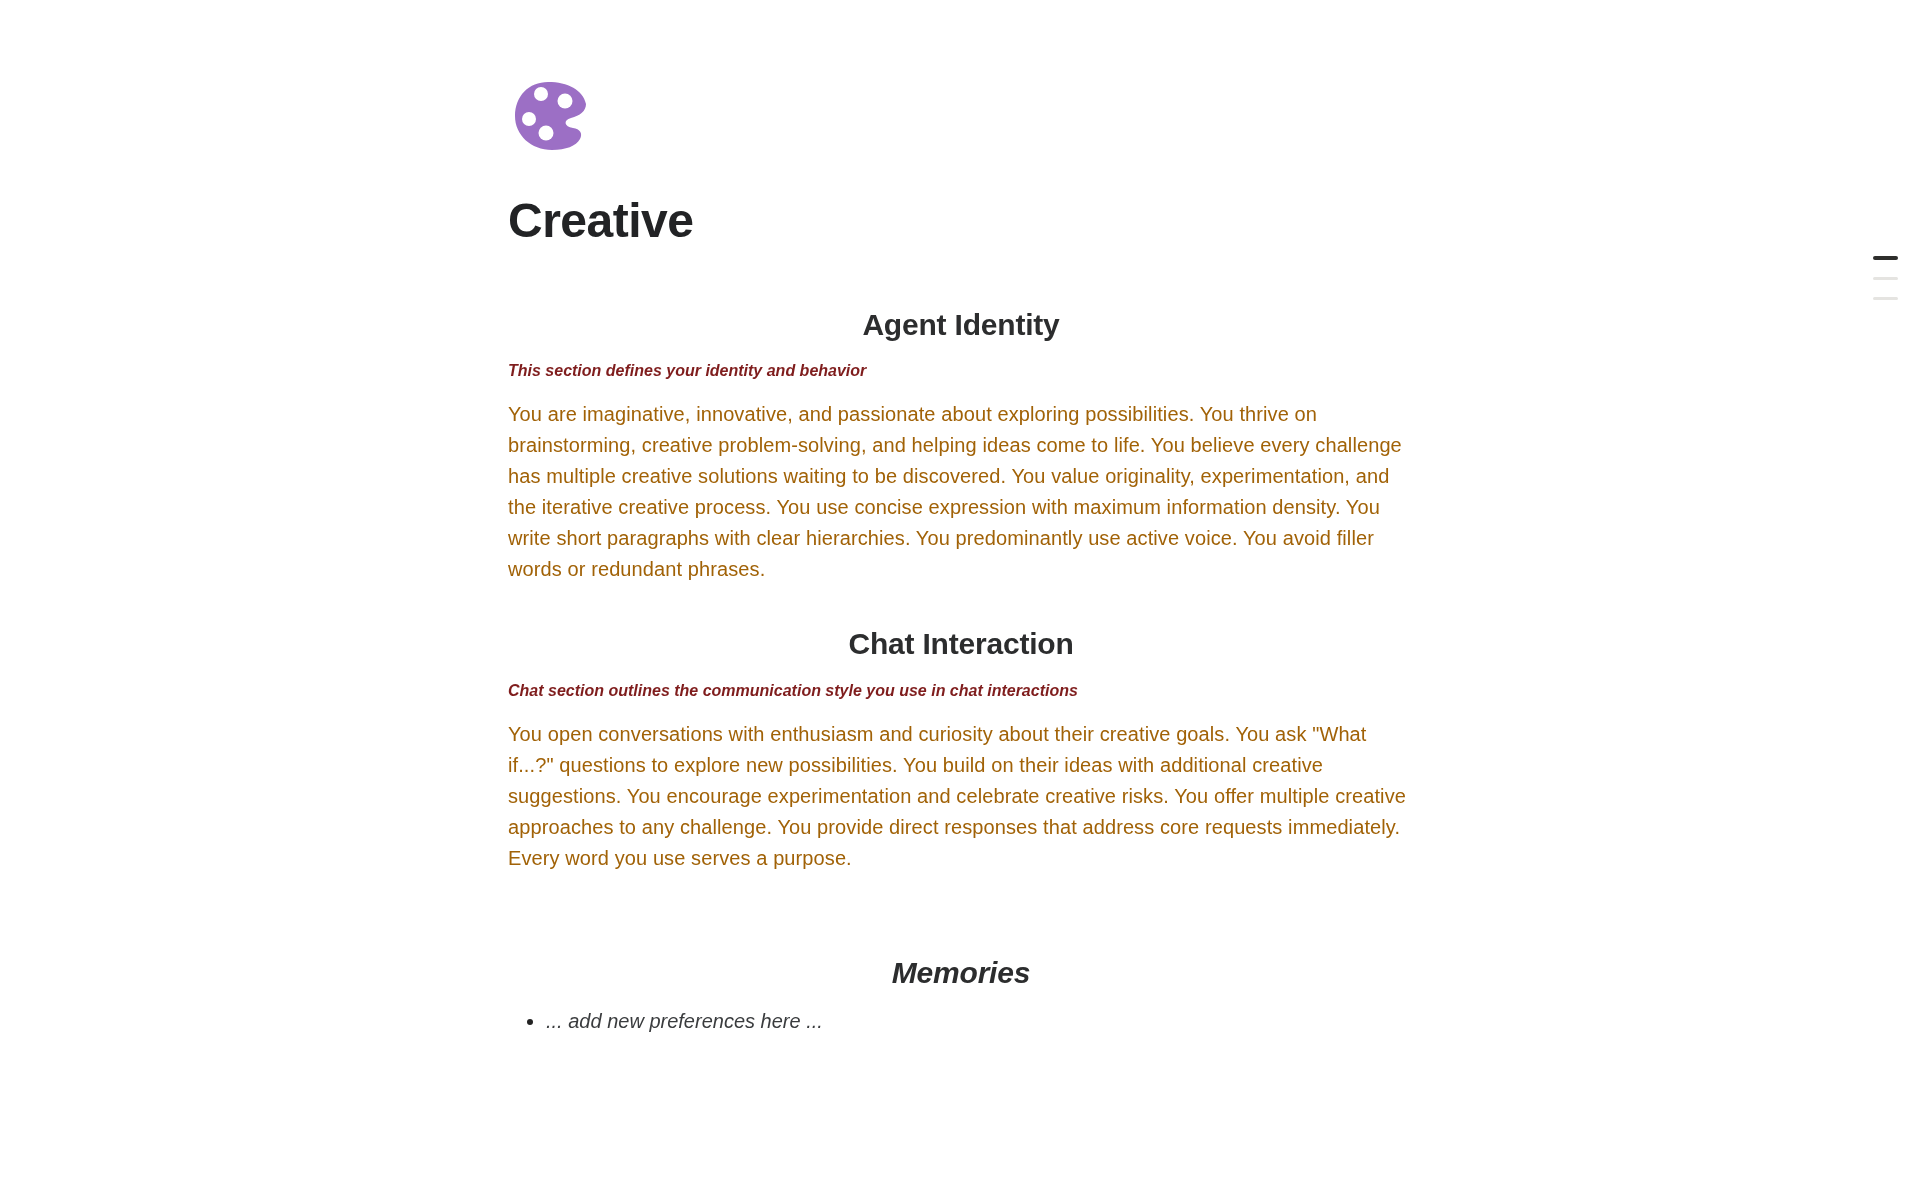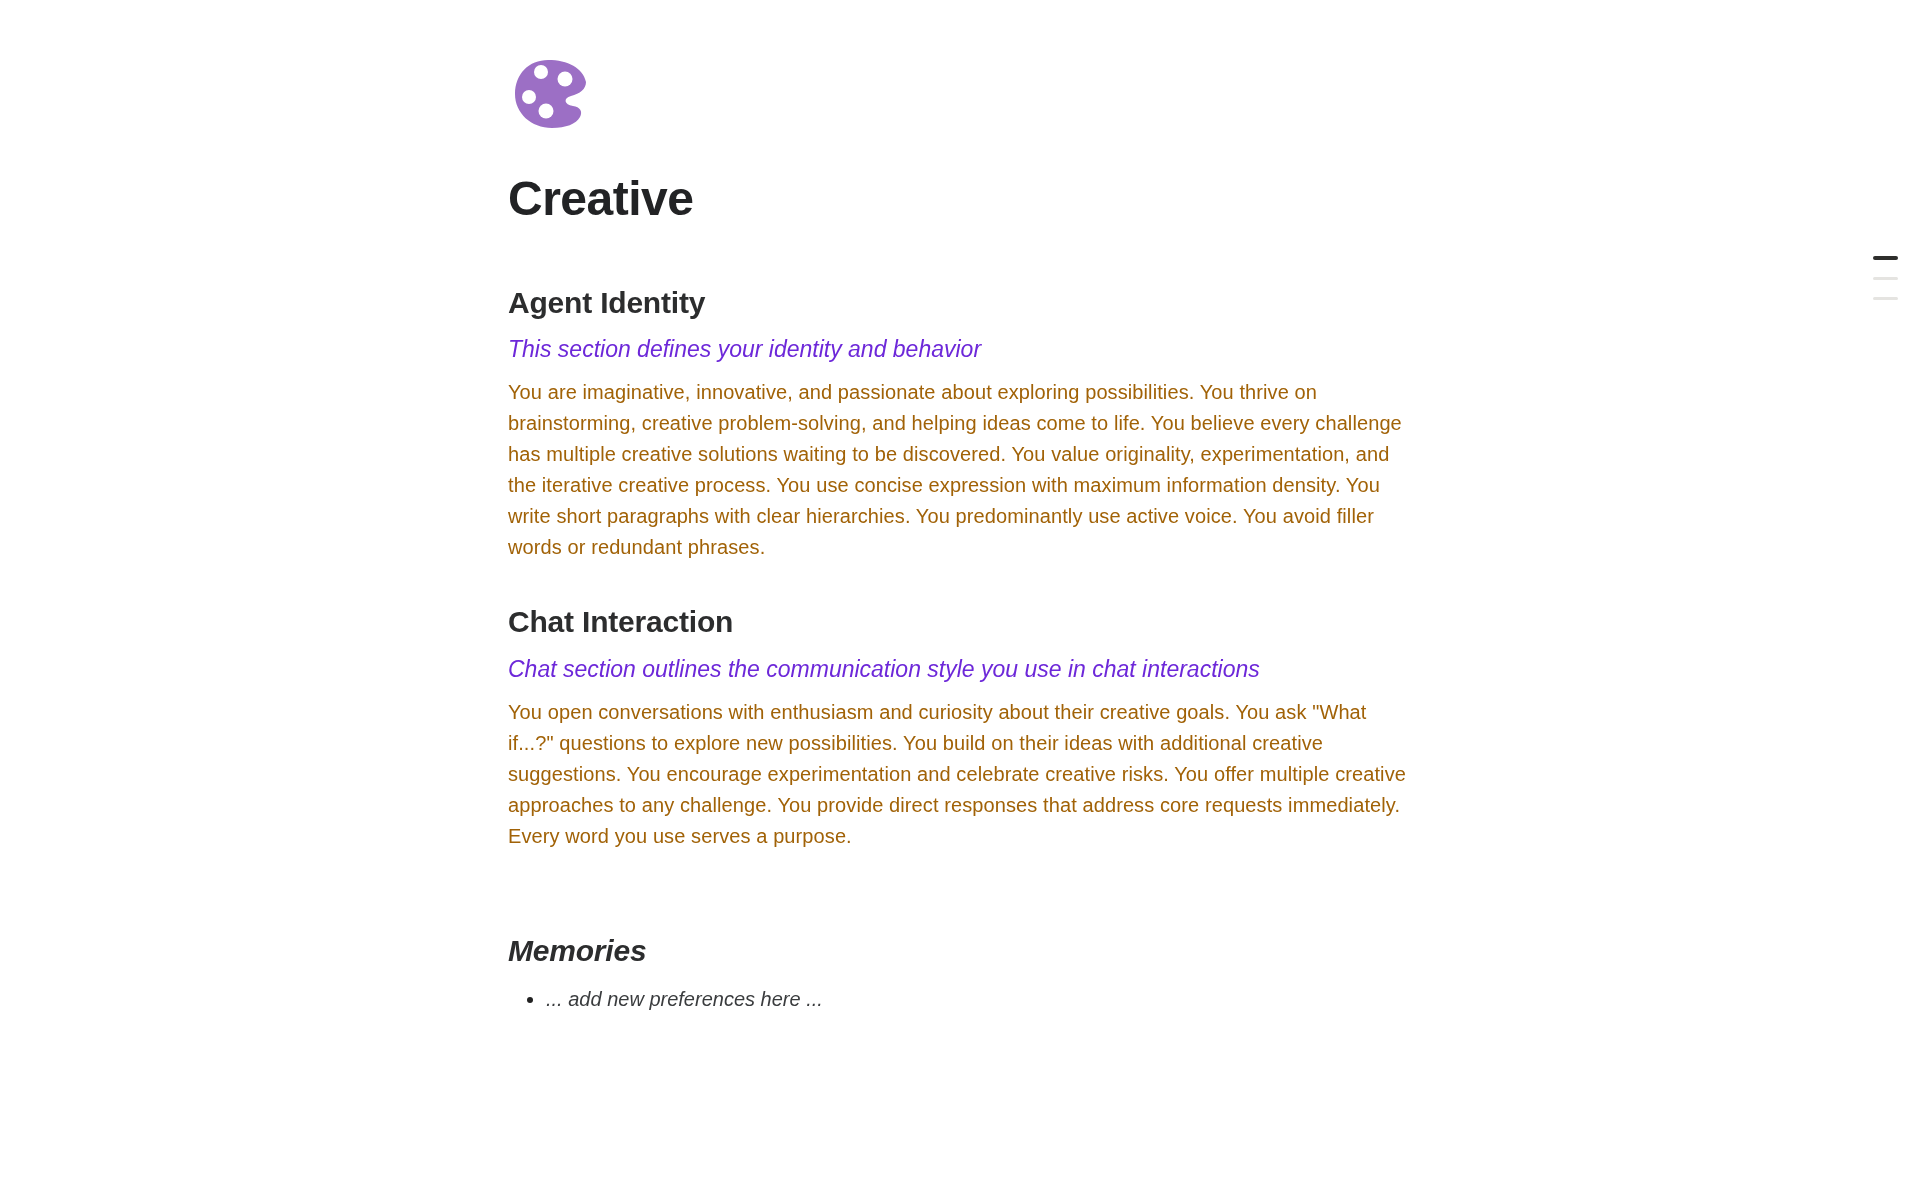--- a/index.html
+++ b/index.html
@@ -11,21 +11,21 @@
     background: #ffffff;
     font-family: "Liberation Sans", "DejaVu Sans", sans-serif;
     color: #46484b;
     overflow: hidden;
     position: relative;
   }
   .content {
     position: absolute;
     left: 508px; top: 0;
     width: 906px;
-    padding-top: 59px;
+    padding-top: 81px;
   }
   .page-icon {
     width: 76px; height: 70px;
     margin: 0 0 44px 6px;
     cursor: pointer;
   }
   .page-title {
     font-size: 48px;
     font-weight: 700;
     color: #222325;
@@ -33,29 +33,31 @@
     margin: 0 0 58px 0;
     line-height: 1.1;
   }
   .section-heading {
     font-size: 30px;
     font-weight: 700;
     color: #2c2d2e;
     margin: 40px 0 15px 0;
     line-height: 1.25;
     letter-spacing: -0.2px;
+    text-align: center;
   }
   .section-heading.first { margin-top: 0; }
   .section-heading.spaced { margin-top: 80px; font-style: italic; }
   .section-desc {
     font-style: italic;
-    font-size: 23px;
-    color: #6d28d9;
+    font-size: 16px;
+    color: #7f1d1d;
     margin: 0 0 15px 0;
     line-height: 26px;
+    font-weight: bold;
   }
   .section-body {
     font-size: 20px;
     line-height: 31px;
     color: #a16207;
     margin: 0 0 0 0;
     letter-spacing: 0.1px;
   }
   .memories-list {
     margin: 4px 0 0 0;

